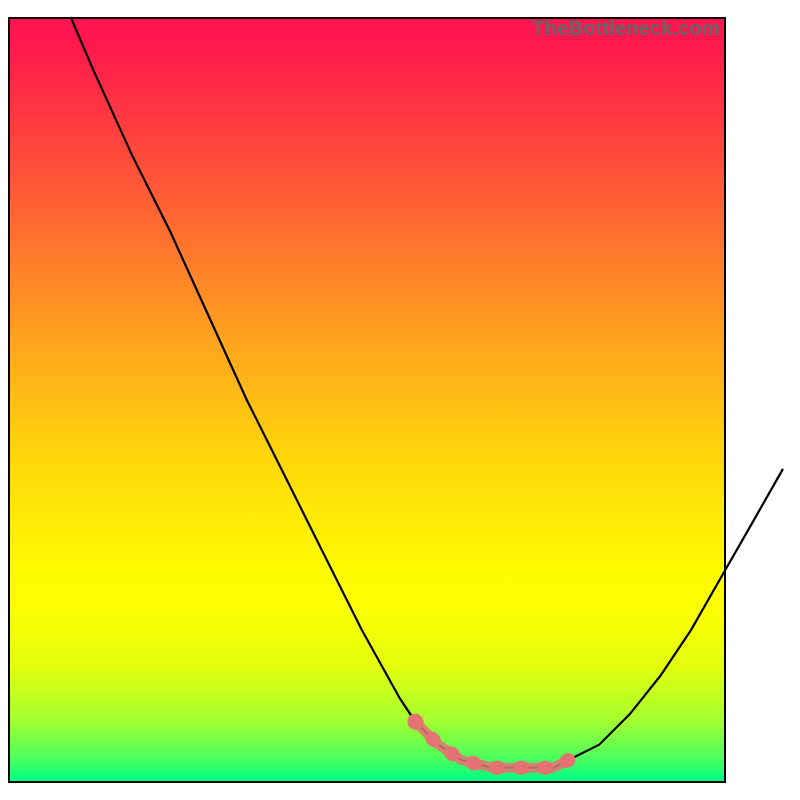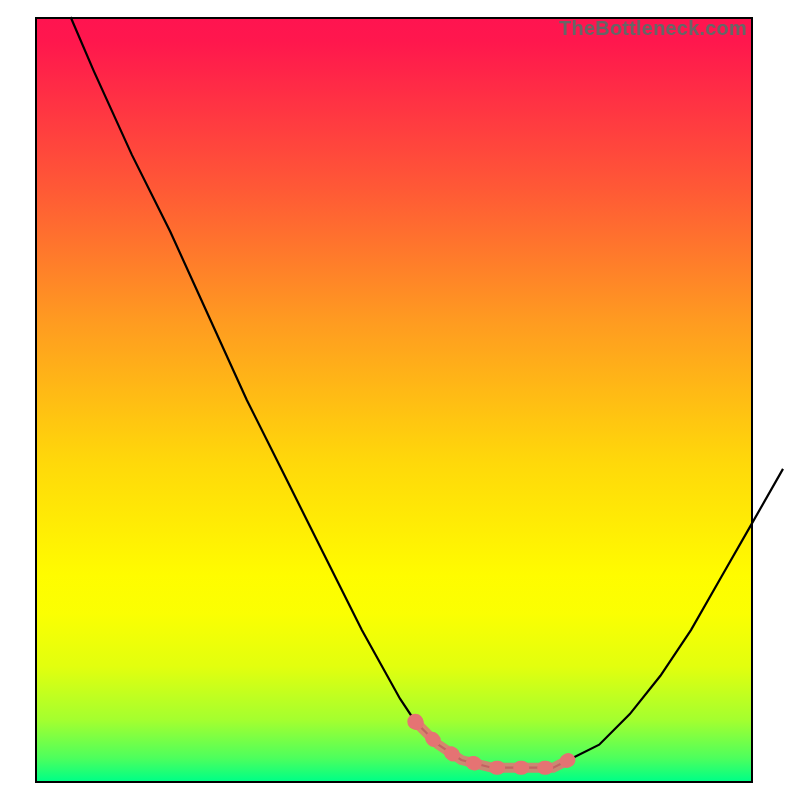--- a/index.html
+++ b/index.html
@@ -5,21 +5,21 @@
   * { margin: 0; padding: 0; box-sizing: border-box; }
   html, body { width: 800px; height: 800px; overflow: hidden; background: #fff; }
   .container {
     position: relative;
     width: 800px;
     height: 800px;
     background: #fff;
   }
   .plot-area {
     position: absolute;
-    left: 35px;
+    left: 8px;
     top: 17px;
     width: 718px;
     height: 766px;
     background: linear-gradient(to bottom,
       #ff1450 0%,
       #ff174d 3%,
       #ff5836 22%,
       #ff9c20 40%,
       #ffd80a 58%,
       #fffc00 73%,

